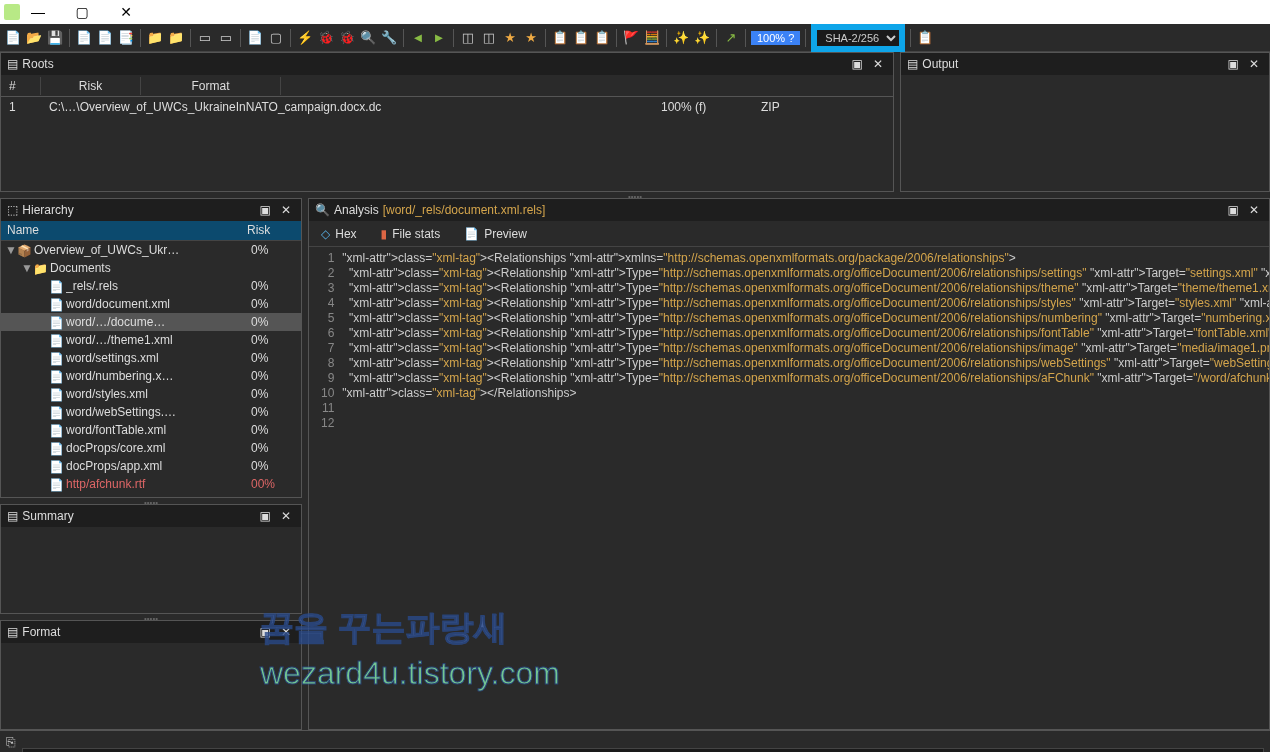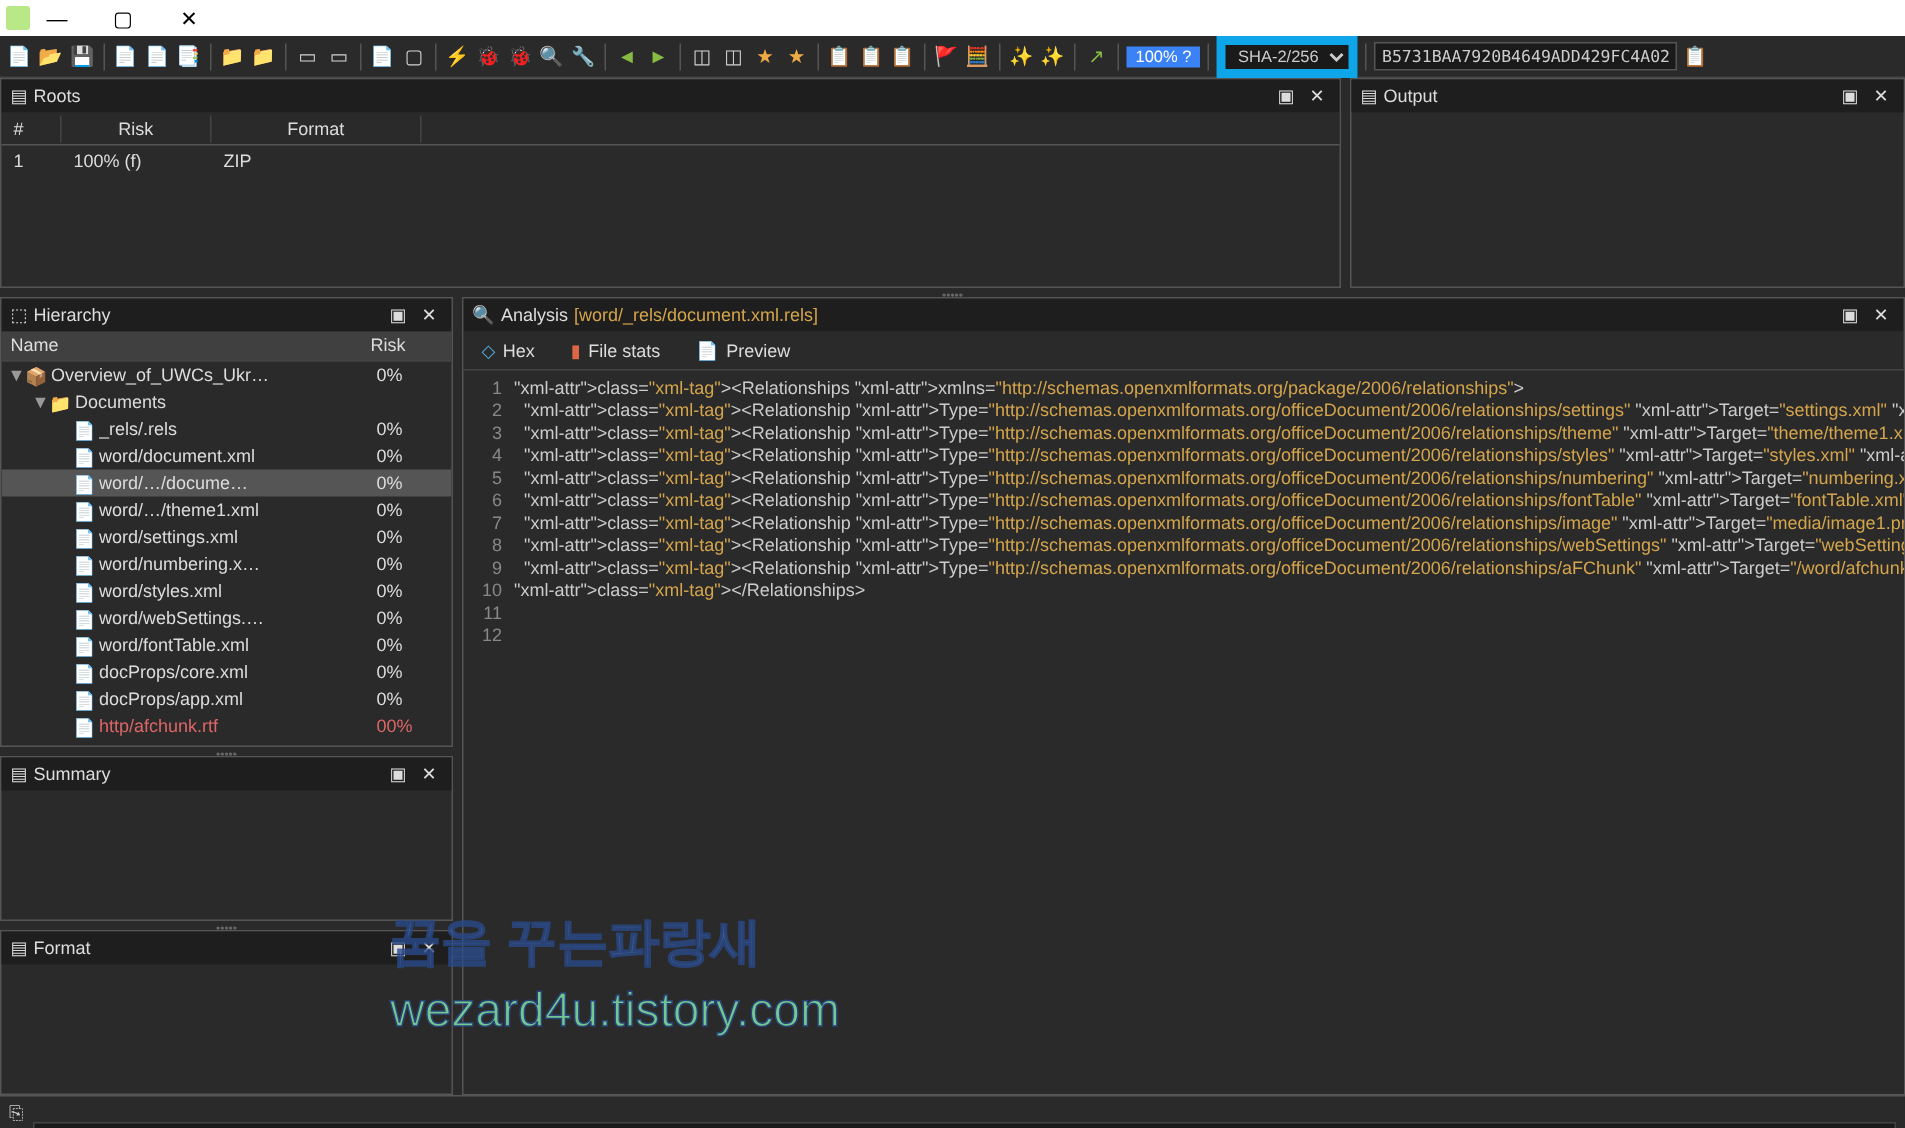--- a/index.html
+++ b/index.html
@@ -25,21 +25,21 @@
 .table-header { display: flex; background: #2a2a2a; border-bottom: 1px solid #555; height: 22px; align-items: center; }
 .th { padding: 2px 8px; border-right: 1px solid #444; color: #ddd; }
 .table-row { display: flex; height: 20px; align-items: center; }
 .td { padding: 2px 8px; color: #ddd; }
 .splitter-h { height: 6px; background: #2a2a2a; text-align: center; color: #666; font-size: 8px; cursor: ns-resize; }
 .splitter-v { width: 6px; background: #2a2a2a; cursor: ew-resize; }
 .middle-panels { flex: 1; display: flex; overflow: hidden; }
 .left-column { width: 302px; display: flex; flex-direction: column; }
 .hierarchy-panel { flex: 1; background: #2a2a2a; border: 1px solid #555; display: flex; flex-direction: column; overflow: hidden; }
 .tree { flex: 1; overflow: auto; }
-.tree-header { display: flex; background: #404040; border-bottom: 1px solid #444; height: 20px; }
+.tree-header { display: flex; background: #0c4a6e; border-bottom: 1px solid #444; height: 20px; }
 .tree-th { padding: 2px 6px; color: #ddd; }
 .tree-row { display: flex; align-items: center; height: 18px; padding-left: 4px; color: #ddd; }
 .tree-row.selected { background: #555; }
 .tree-row.warn { color: #d66; }
 .tree-indent { display: inline-block; }
 .tree-toggle { width: 12px; color: #999; cursor: pointer; }
 .tree-icon { width: 14px; height: 12px; margin-right: 3px; }
 .tree-name { flex: 1; white-space: nowrap; overflow: hidden; text-overflow: ellipsis; }
 .tree-risk { width: 50px; text-align: left; padding-right: 6px; }
 .summary-panel { height: 110px; background: #2a2a2a; border: 1px solid #555; display: flex; flex-direction: column; }
@@ -113,21 +113,20 @@
   <span class="tb-sep"></span>
   <span class="tb-icon">✨</span>
   <span class="tb-icon">✨</span>
   <span class="tb-sep"></span>
   <span class="tb-icon" style="color:#8b4">↗</span>
   <span class="tb-sep"></span>
   <span class="tb-badge">100% ?</span>
   <span class="tb-sep"></span>
   <select class="tb-select"><option>SHA-2/256</option></select>
   <span class="tb-sep"></span>
-  <span class="tb-hash">B5731BAA7920B4649ADD429FC4A02</span>
   <span class="tb-icon">📋</span>
 </div>
 
 <div class="main-content">
 
   <div class="top-panels">
     <div class="roots-panel">
       <div class="panel-header">
         <span>▤</span>
         <span>Roots</span>
@@ -136,20 +135,21 @@
             <span>✕</span>
           </div>
       </div>
       <div class="table-header">
         <div class="th" style="width:40px">#</div>
         <div class="th" style="width:100px;text-align:center">Risk</div>
         <div class="th" style="width:140px;text-align:center">Format</div>
       </div>
       <div class="table-row">
         <div class="td" style="width:40px">1</div>
+        <div class="td" style="flex:1">C:\…\Overview_of_UWCs_UkraineInNATO_campaign.docx.dc</div>
         <div class="td" style="width:100px">100% (f)</div>
         <div class="td" style="width:140px">ZIP</div>
       </div>
     </div>
     <div class="splitter-v"></div>
     <div class="output-panel">
       <div class="panel-header">
         <span>▤</span>
         <span>Output</span>
         <div class="panel-close">

